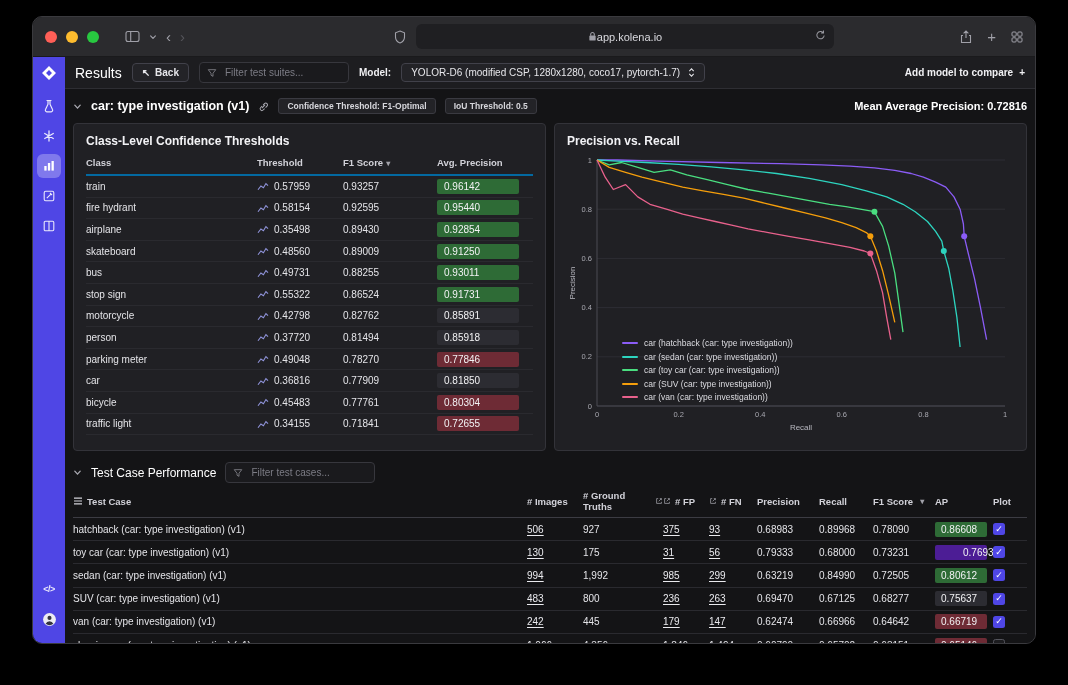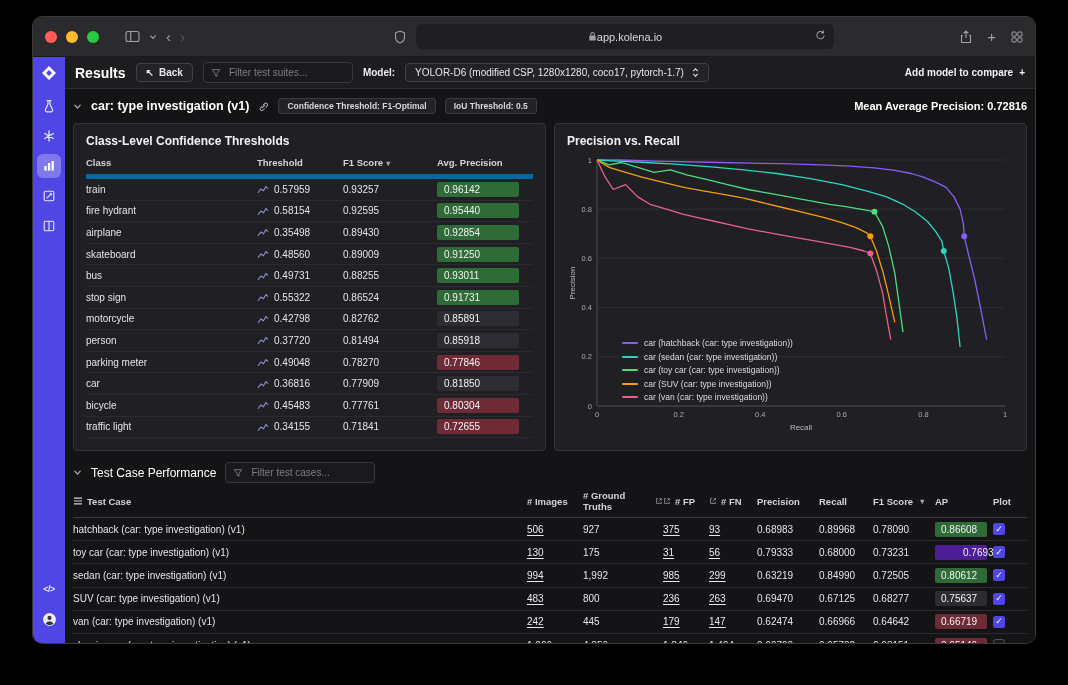--- a/index.html
+++ b/index.html
@@ -45,21 +45,21 @@
   }
   .side-item.active { background:rgba(255,255,255,.28); color:#fff; }
   .side-spacer { flex:1; }
   .side-code { font-size:9px; font-weight:bold; letter-spacing:-.5px; }
   .main { flex:1; min-width:0; display:flex; flex-direction:column; background:#141416; color:#e7e7ea; }
   
   .app-header {
     height:32px; flex:0 0 auto; background:#1d1d20; border-bottom:1px solid #2e2e33;
     display:flex; align-items:center; gap:10px; padding:0 10px;
   }
-  .results-title { font-size:14px; font-weight:bold; color:#fff; }
+  .results-title { font-size:14px; font-weight:normal; color:#fff; }
   .btn {
     display:inline-flex; align-items:center; gap:5px; background:#232327;
     border:1px solid #41414a; color:#e6e6ea; font-size:10px; font-weight:bold;
     padding:3px 9px; border-radius:4px; cursor:default; white-space:nowrap;
   }
   .filter-box {
     display:flex; align-items:center; gap:6px; background:#1a1a1d;
     border:1px solid #37373d; border-radius:4px; padding:0 7px; height:21px; color:#84848c;
   }
   .filter-box input {
@@ -80,21 +80,21 @@
   }
   .map-text { margin-left:auto; font-size:11px; font-weight:bold; color:#fff; }
   .chev { color:#a8a8b0; display:inline-flex; }
   
   .content { display:flex; gap:8px; padding:0 8px 8px; height:336px; flex:0 0 auto; }
   .panel { flex:1; background:#202024; border:1px solid #333339; border-radius:4px; padding:10px 12px; min-width:0; }
   .panel-title { font-size:12px; font-weight:bold; color:#f2f2f5; }
   .panel-right { position:relative; }
   
   .thr-head, .thr-row { display:grid; grid-template-columns:minmax(0,1fr) 86px 94px 96px; align-items:center; }
-  .thr-head { margin-top:9px; padding-bottom:6px; border-bottom:5px solid #0369a1; font-size:9.5px; font-weight:bold; color:#d2d2d9; }
+  .thr-head { margin-top:9px; padding-bottom:6px; border-bottom:2px solid #0369a1; font-size:9.5px; font-weight:bold; color:#d2d2d9; }
   .thr-row { height:21.6px; border-bottom:1px solid #2a2a2f; font-size:10px; color:#e4e4e8; }
   .thr-cell { display:flex; align-items:center; gap:5px; }
   .mini-chart-icon { color:#9195dd; display:inline-flex; }
   .ap-badge { display:inline-block; width:82px; padding:2px 7px; border-radius:2px; font-size:10px; color:#f2f2f4; }
   .caret { color:#a2a2aa; font-size:8px; margin-left:3px; }
   
   .pr-legend { position:absolute; left:67px; bottom:48px; display:flex; flex-direction:column; gap:3.5px; }
   .legend-item { display:flex; align-items:center; gap:6px; font-size:8.5px; color:#dcdce1; white-space:nowrap; }
   .legend-swatch { width:16px; height:2px; border-radius:1px; flex:0 0 auto; }
   

